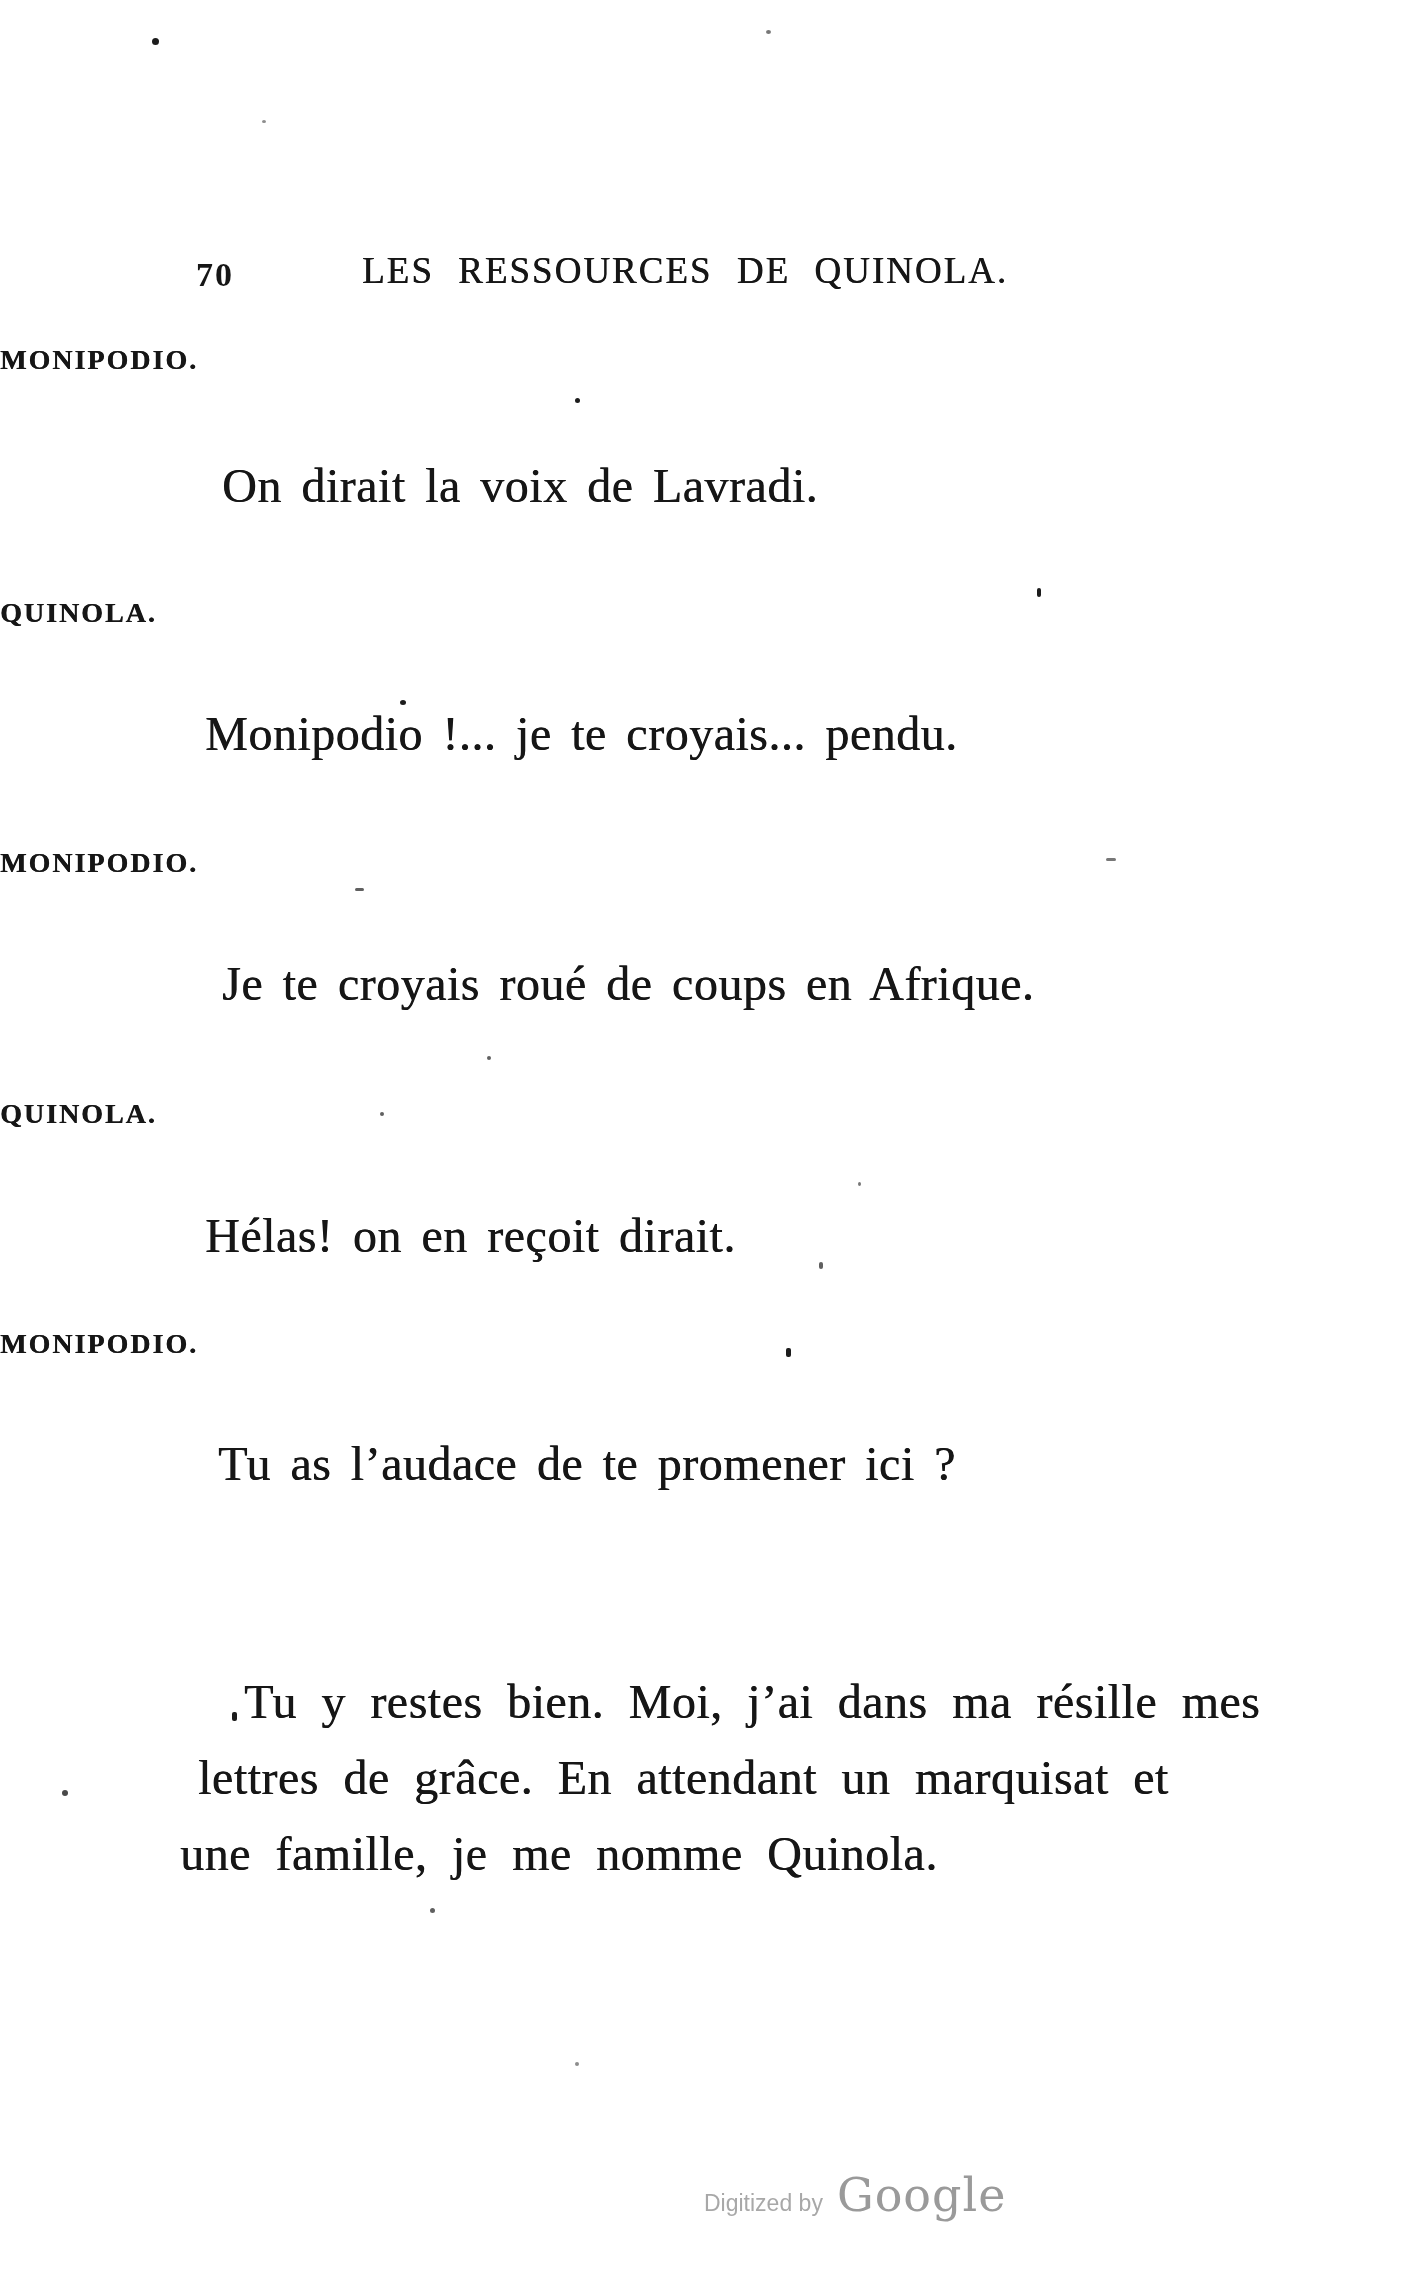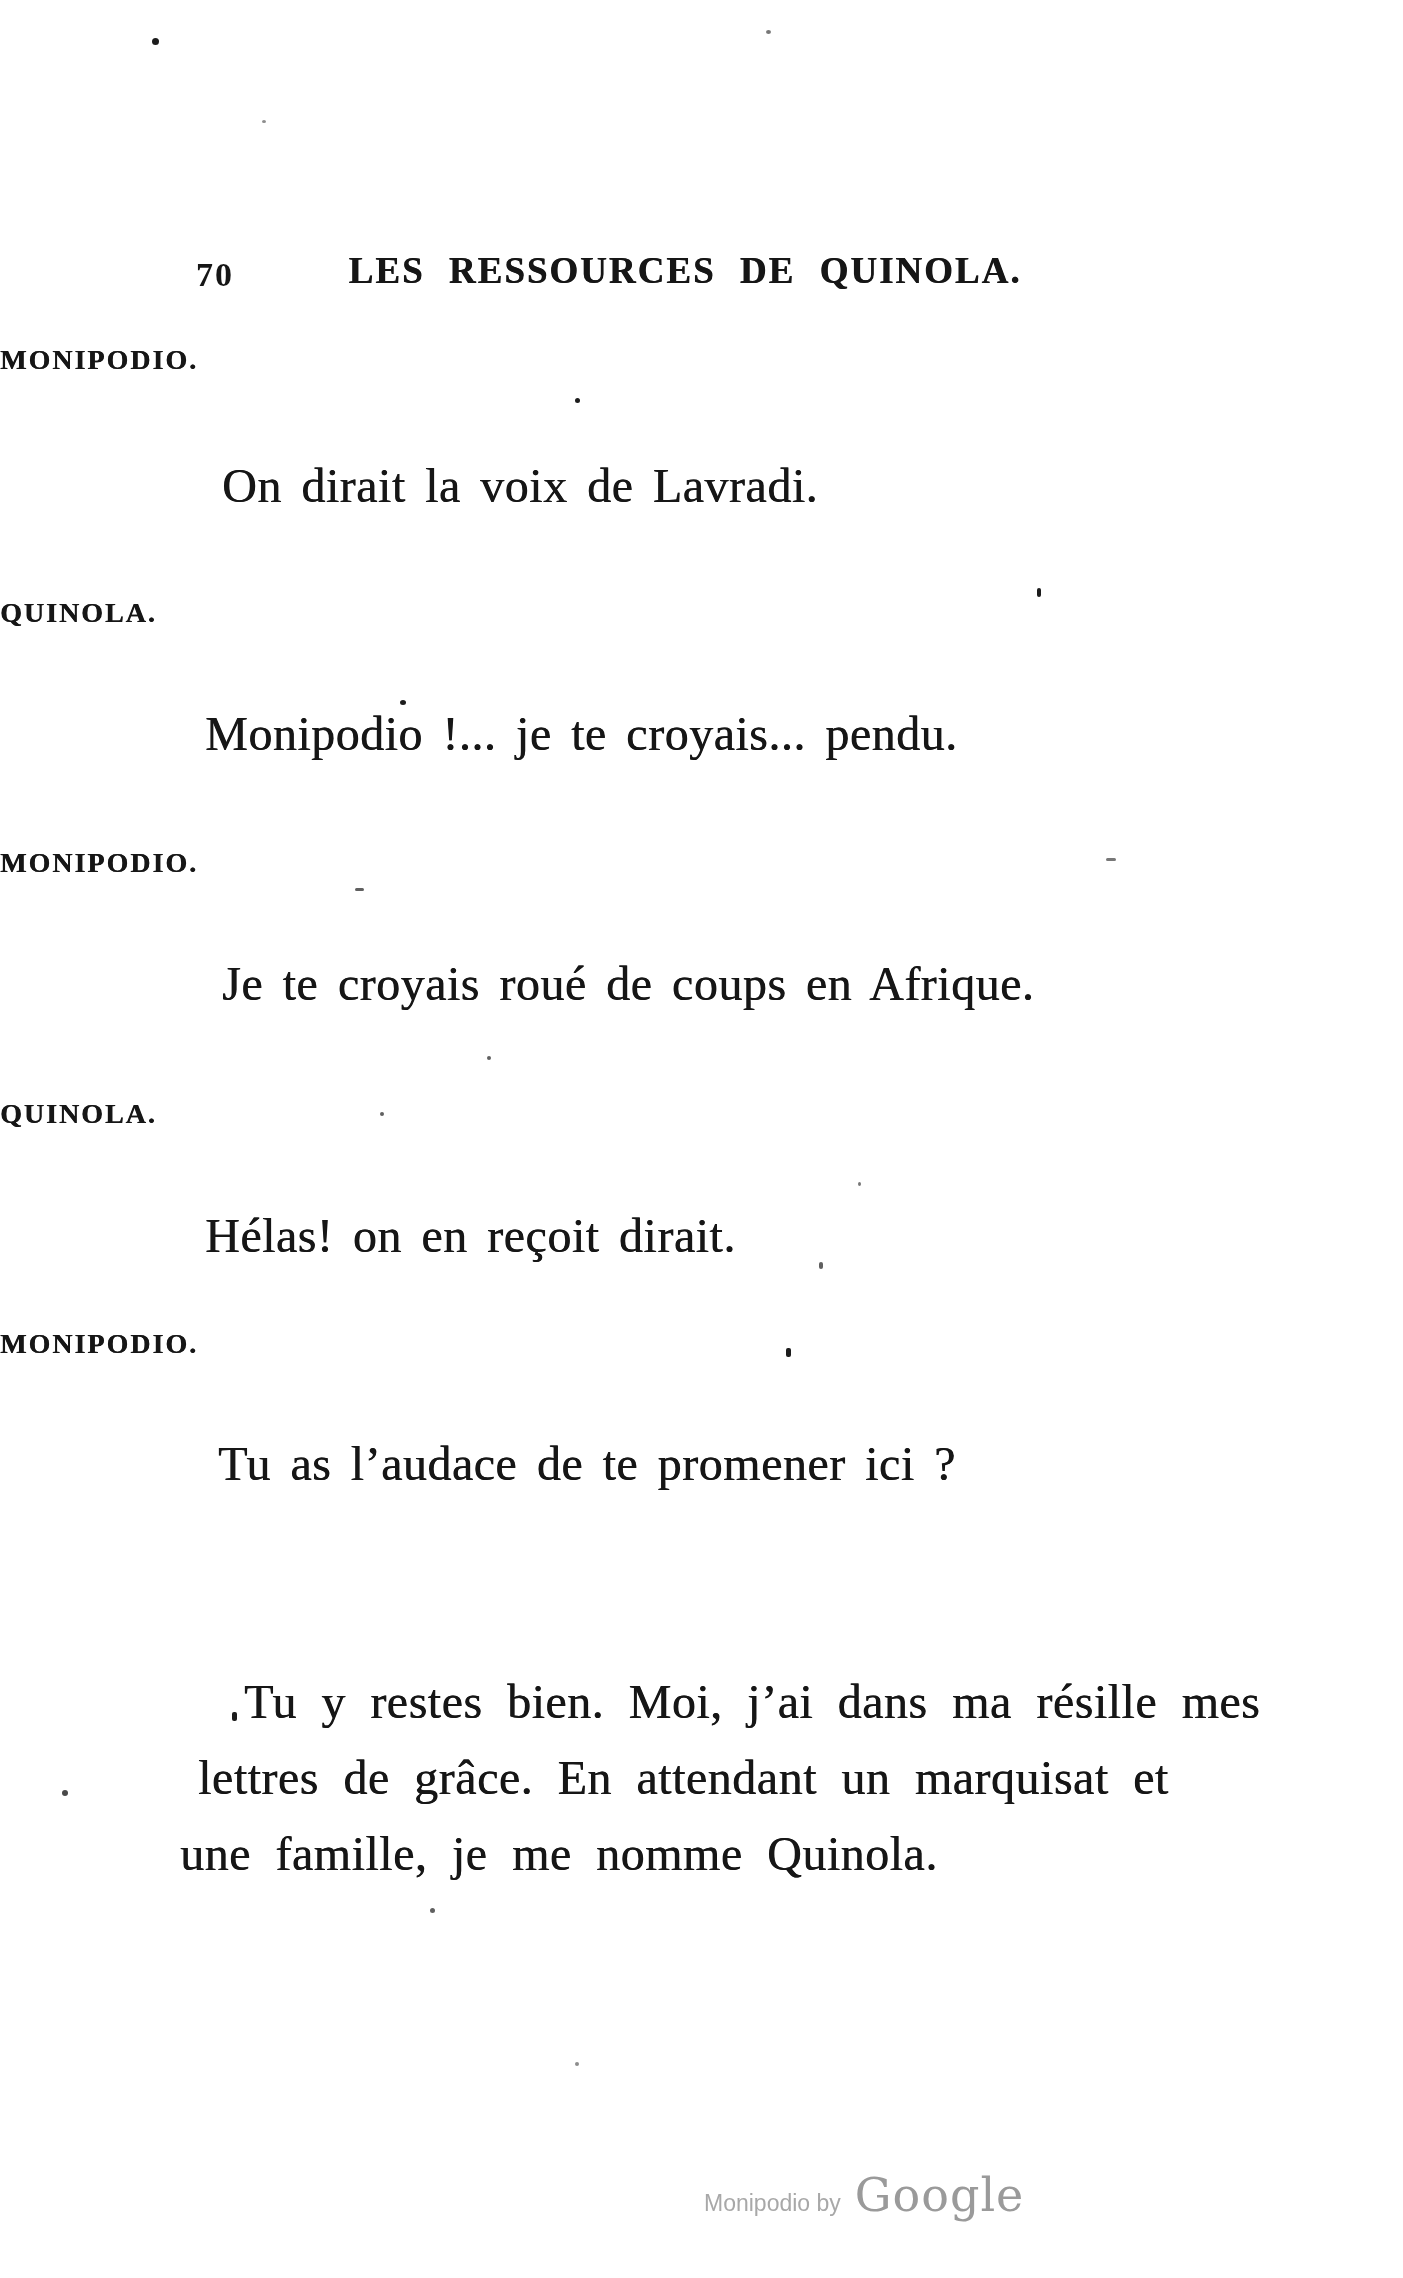--- a/index.html
+++ b/index.html
@@ -16,21 +16,21 @@
   .pnum {
     position: absolute;
     left: 196px; top: 256px;
     font-size: 34px; font-weight: bold;
     letter-spacing: 2px;
   }
   .rtitle {
     position: absolute;
     left: 0; top: 249px; width: 1370px;
     text-align: center;
-    font-size: 37px; font-weight: bold;
+    font-size: 37px; font-weight: normal;
     letter-spacing: 2px; word-spacing: 13px;
     text-shadow: 0.5px 0.3px 0 currentColor;
   }
   .speaker {
     position: absolute;
     left: 0; width: 1364px;
     font-size: 28px; font-weight: bold;
     letter-spacing: 2px;
     text-shadow: 0.4px 0.2px 0 currentColor;
   }
@@ -102,17 +102,17 @@
   <div class="speck" style="left:380px;top:1112px;width:4px;height:4px;opacity:.7"></div>
   <div class="speck" style="left:858px;top:1182px;width:3px;height:4px;opacity:.6"></div>
   <div class="speck" style="left:819px;top:1262px;width:4px;height:7px;border-radius:2px;opacity:.7"></div>
   <div class="speck" style="left:786px;top:1348px;width:5px;height:9px;border-radius:2px"></div>
   <div class="speck" style="left:232px;top:1712px;width:5px;height:9px;border-radius:2px"></div>
   <div class="speck" style="left:62px;top:1790px;width:6px;height:6px;opacity:.8"></div>
   <div class="speck" style="left:430px;top:1908px;width:5px;height:5px;opacity:.7"></div>
   <div class="speck" style="left:575px;top:2062px;width:4px;height:4px;opacity:.5"></div>
 
   <div class="watermark">
-    <span class="wm-prefix">Monipodio by</span>
+    <span class="wm-prefix">Digitized by</span>
     <span class="wm-brand">Google</span>
   </div>
 
 </div>
 
 </body></html>

